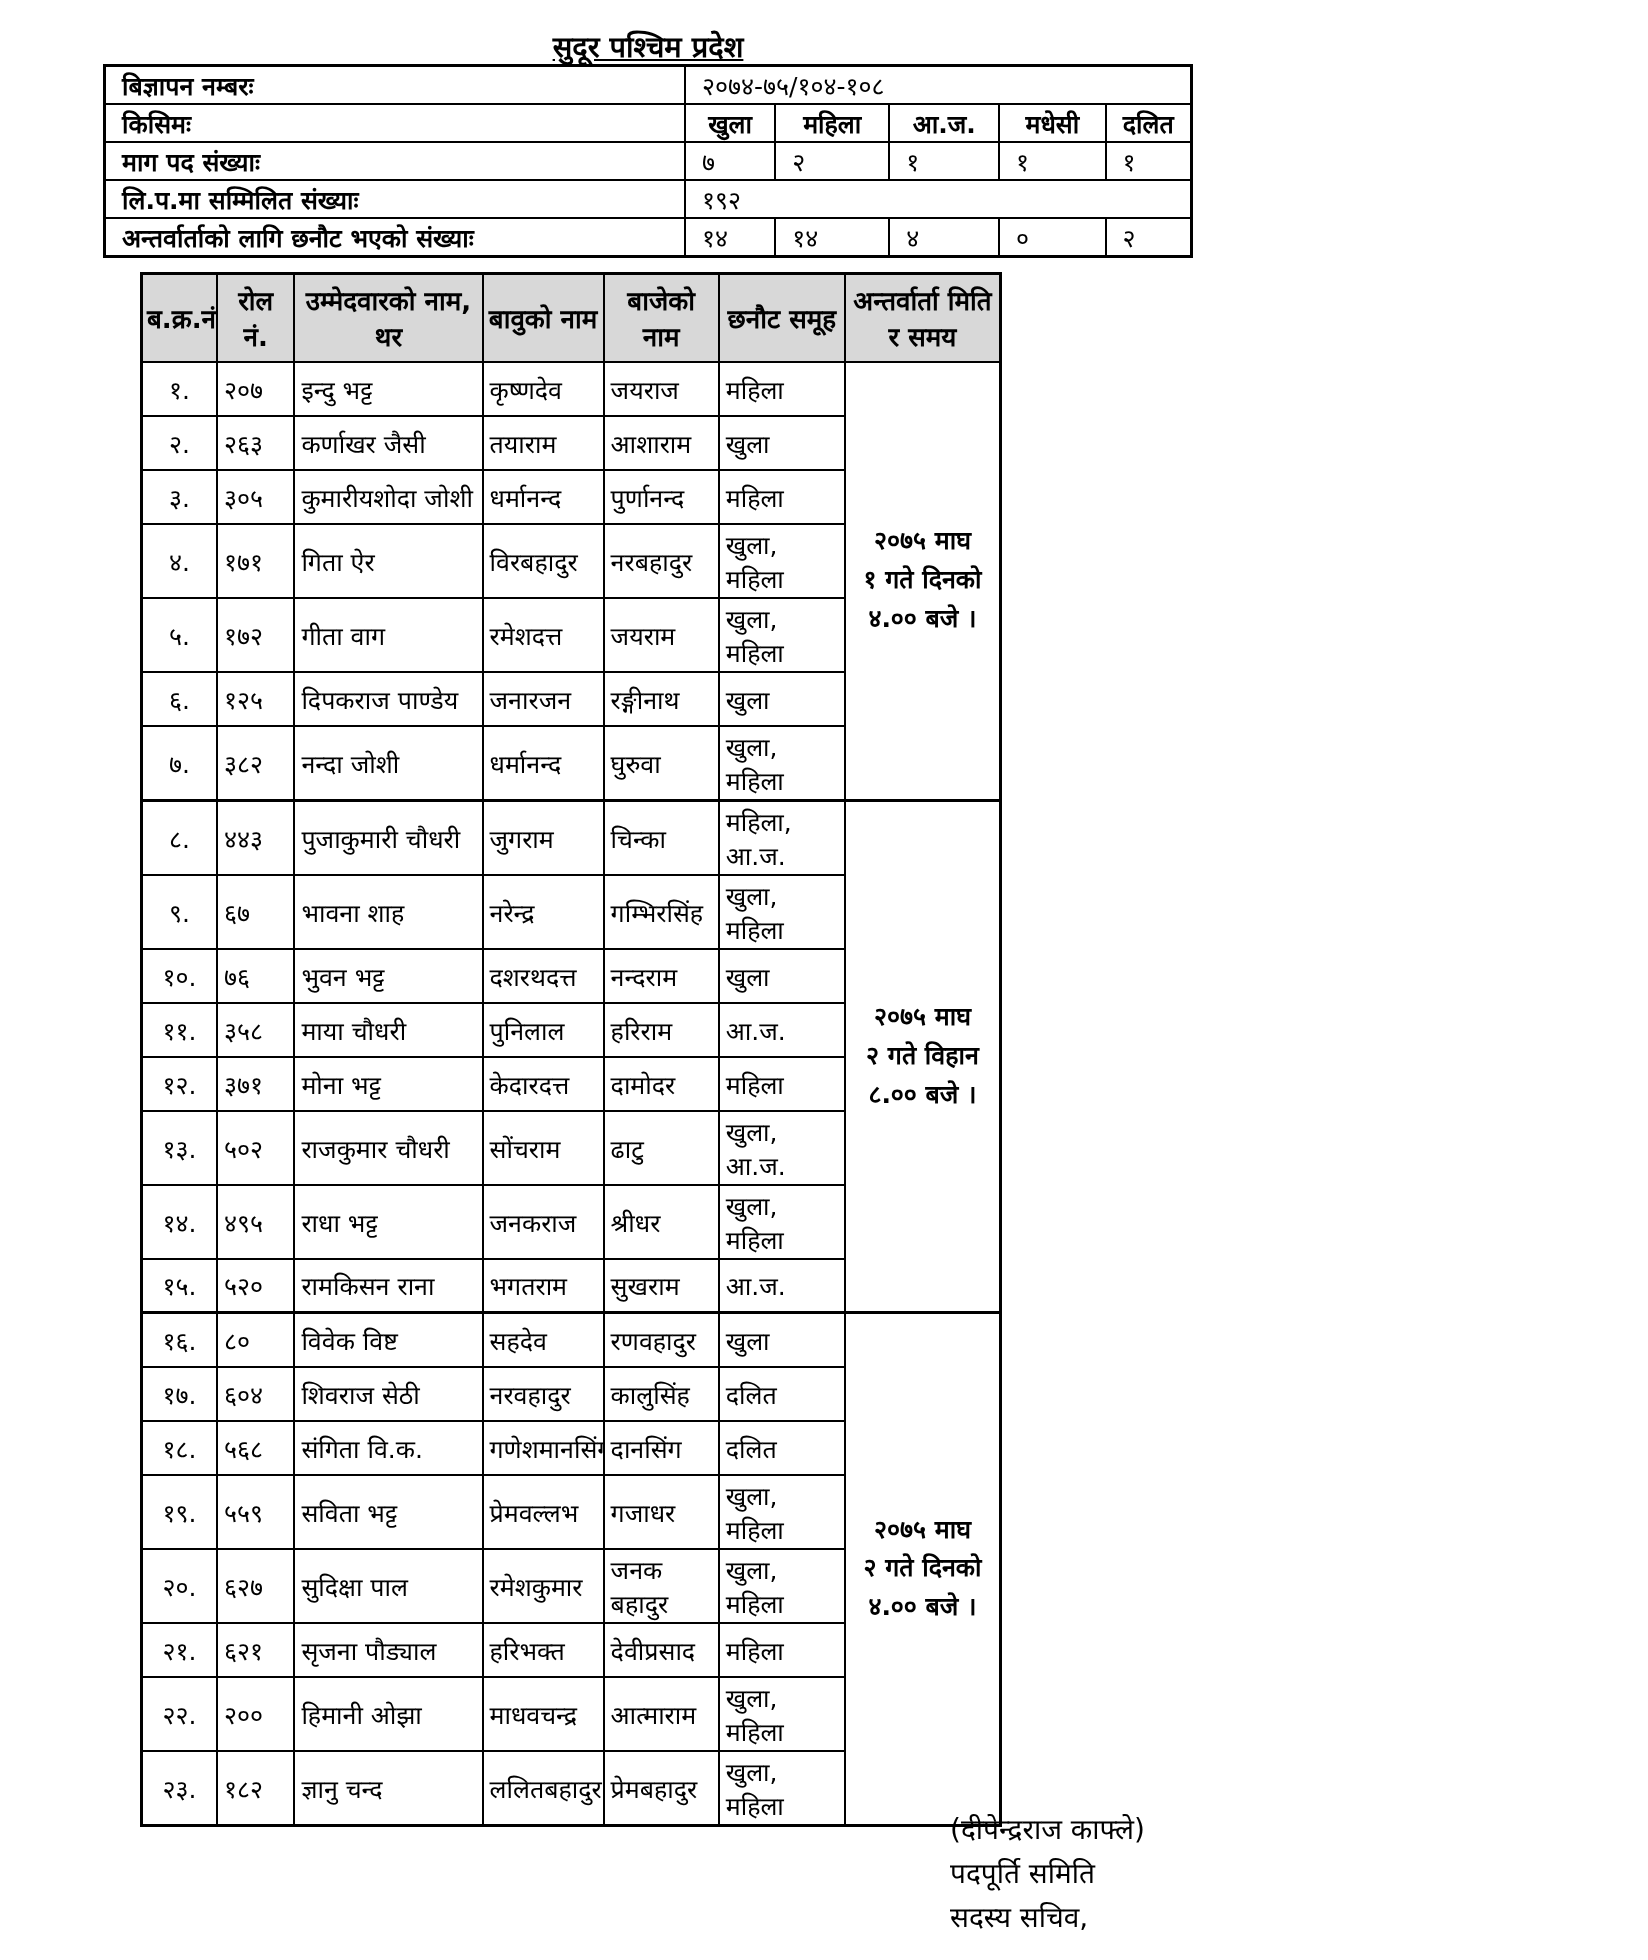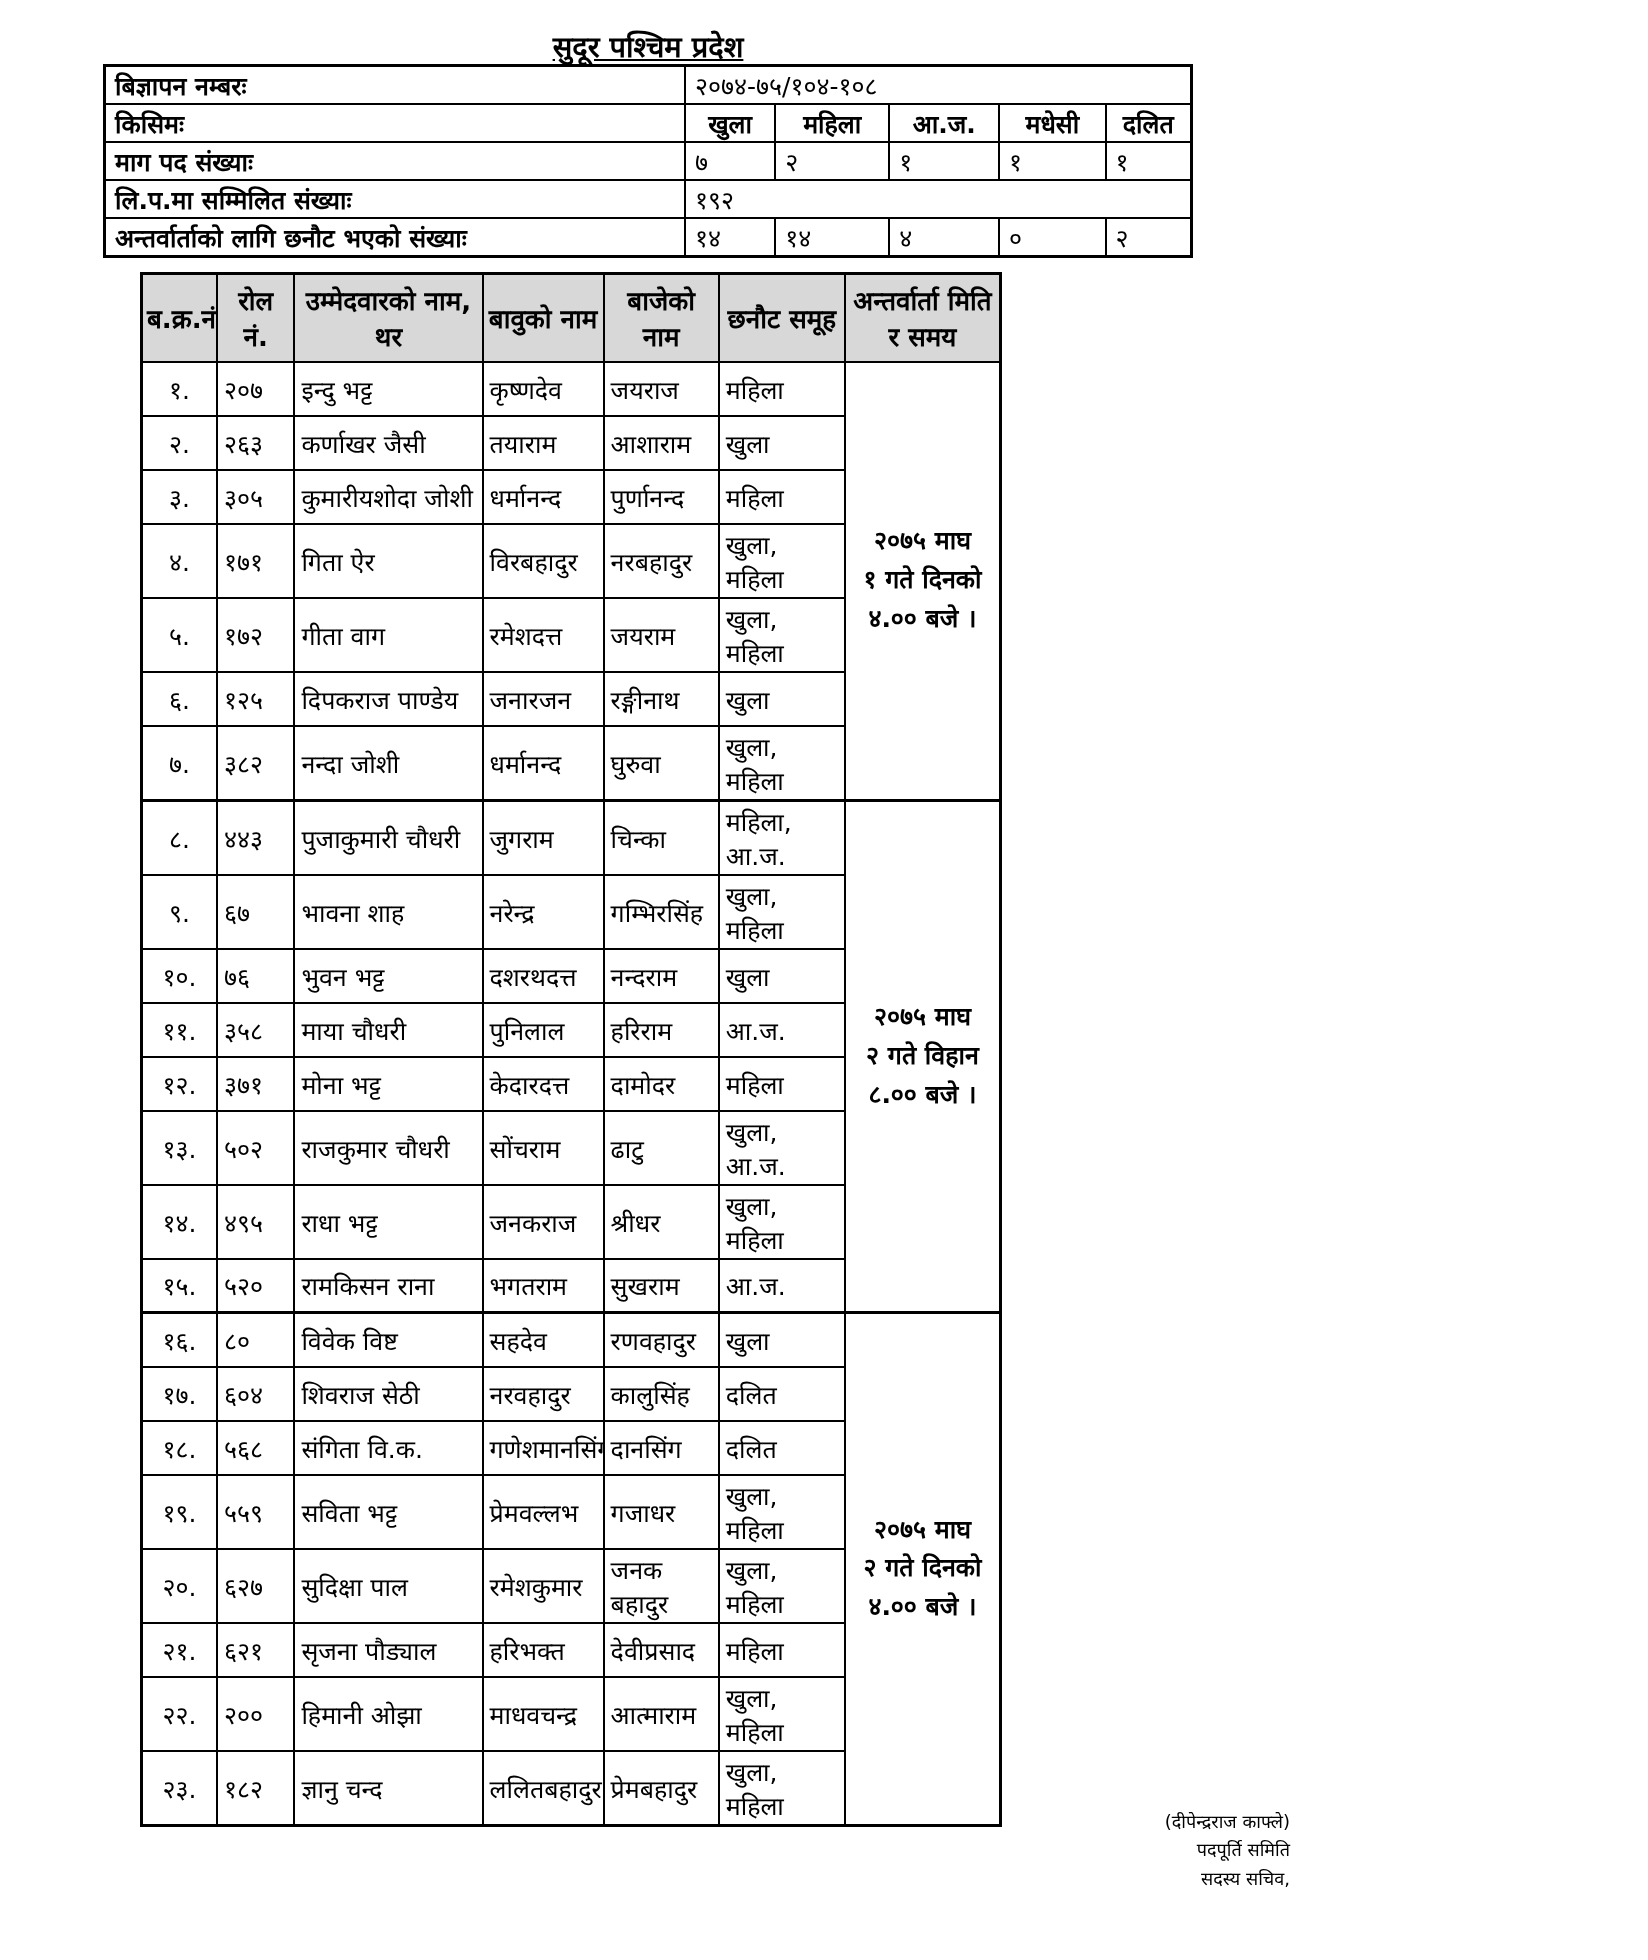--- a/index.html
+++ b/index.html
@@ -26,21 +26,21 @@
   
   .info-table {
     position: absolute;
     top: 44px; left: 103px;
     width: 1090px;
     border: 3px solid #000;
   }
   .info-table td {
     height: 38px;
     font-size: 25px;
-    padding: 1px 9px;
+    padding: 1px 16px;
   }
   .info-label { font-weight: bold; text-align: left; padding-left: 10px; }
   .info-cat   { font-weight: bold; text-align: center; }
   .info-val   { font-weight: normal; text-align: left; }
 
   
   .main-table {
     position: absolute;
     top: 252px; left: 140px;
     width: 862px;
@@ -68,22 +68,22 @@
     line-height: 1.55;
     font-weight: bold;
   }
   tr.group-start td { border-top: 3px solid #000; }
 
   
   .signature {
     position: absolute;
     top: 1788px; left: 950px;
     width: 340px;
-    text-align: right;
-    font-size: 18px;
+    text-align: left;
+    font-size: 28px;
     line-height: 1.58;
   }
 </style>
 </head>
 <body>
 
 <div class="page">
 
   <div class="doc-title">सुदूर पश्चिम प्रदेश</div>
 

